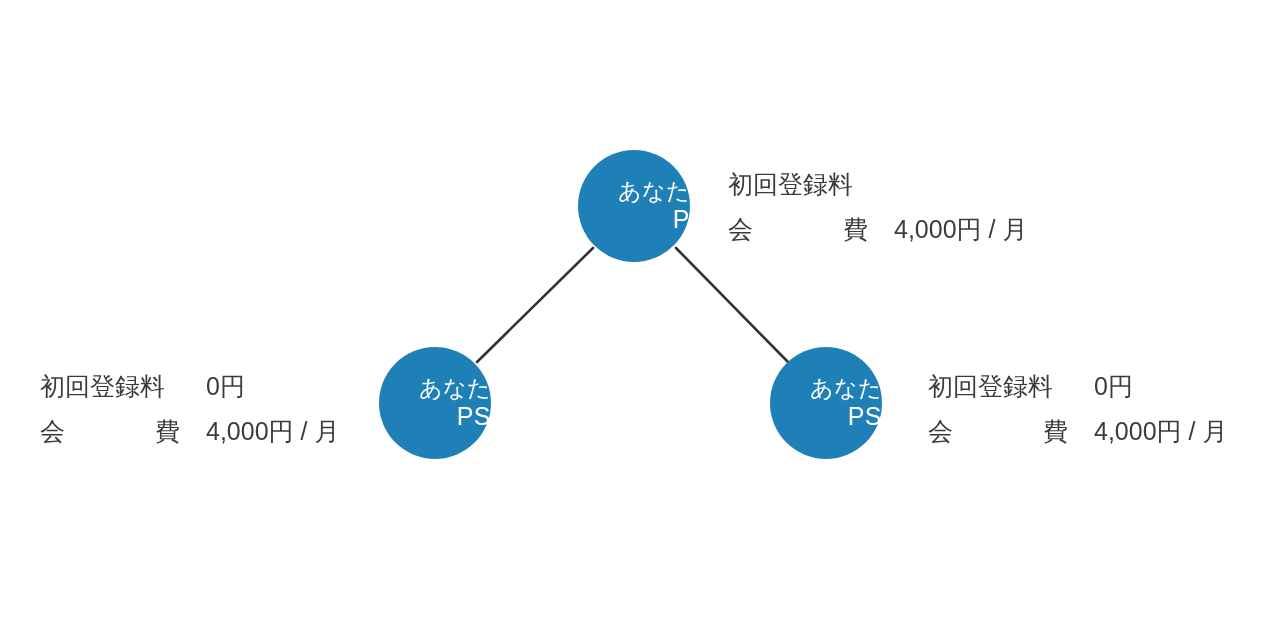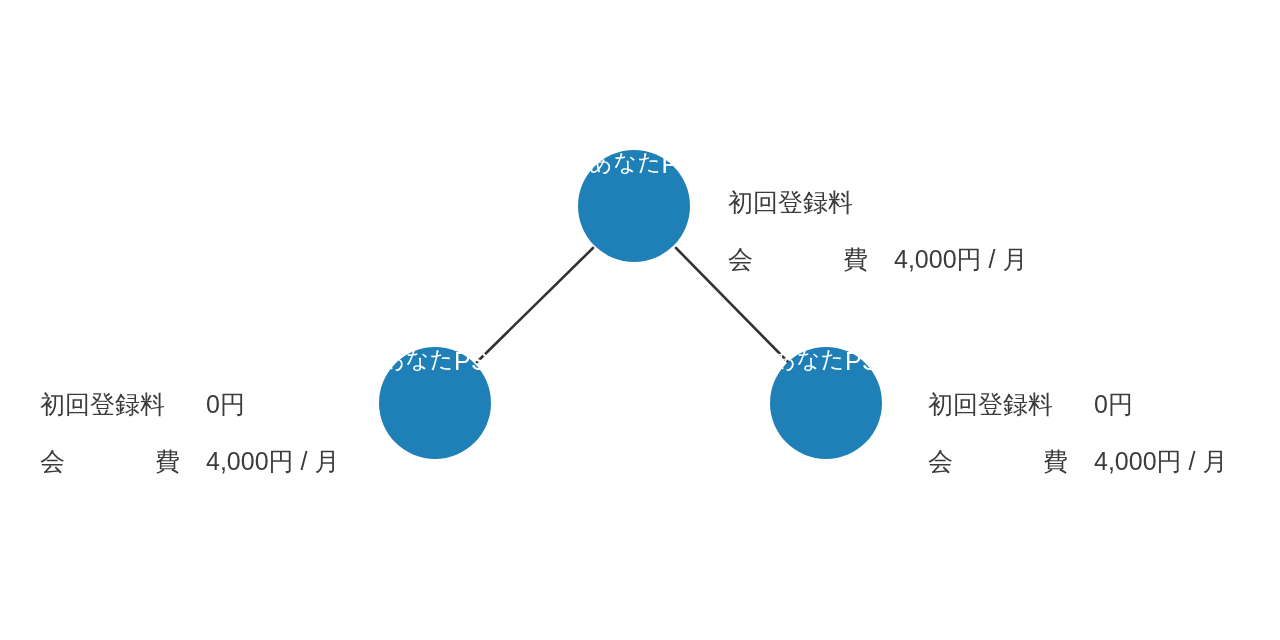--- a/index.html
+++ b/index.html
@@ -26,22 +26,22 @@
   }
 
   
   .node {
     position: absolute;
     width: 112px;
     height: 112px;
     border-radius: 50%;
     background: #1F80B8;
     display: flex;
-    flex-direction: row;
-    align-items: flex-start;
+    flex-direction: column;
+    align-items: flex-end;
     justify-content: center;
     box-sizing: border-box;
     z-index: 2;
   }
   .node-line1 {
     color: #ffffff;
     font-size: 23px;
     line-height: 1.12;
     letter-spacing: 0.5px;
     white-space: nowrap;
@@ -60,24 +60,23 @@
 
   
   .fee-label {
     position: absolute;
     color: #3B3B3B;
     font-size: 25px;
     z-index: 1;
   }
   .fee-row {
     display: flex;
-    align-items: center;
+    align-items: flex-start;
     white-space: nowrap;
     height: 45px;
-    margin-top: 12px;
   }
   .fee-key {
     width: 140px;
     display: flex;
     justify-content: space-between;
     flex: 0 0 auto;
   }
   .fee-key span { display: inline-block; }
   .fee-val {
     margin-left: 26px;

